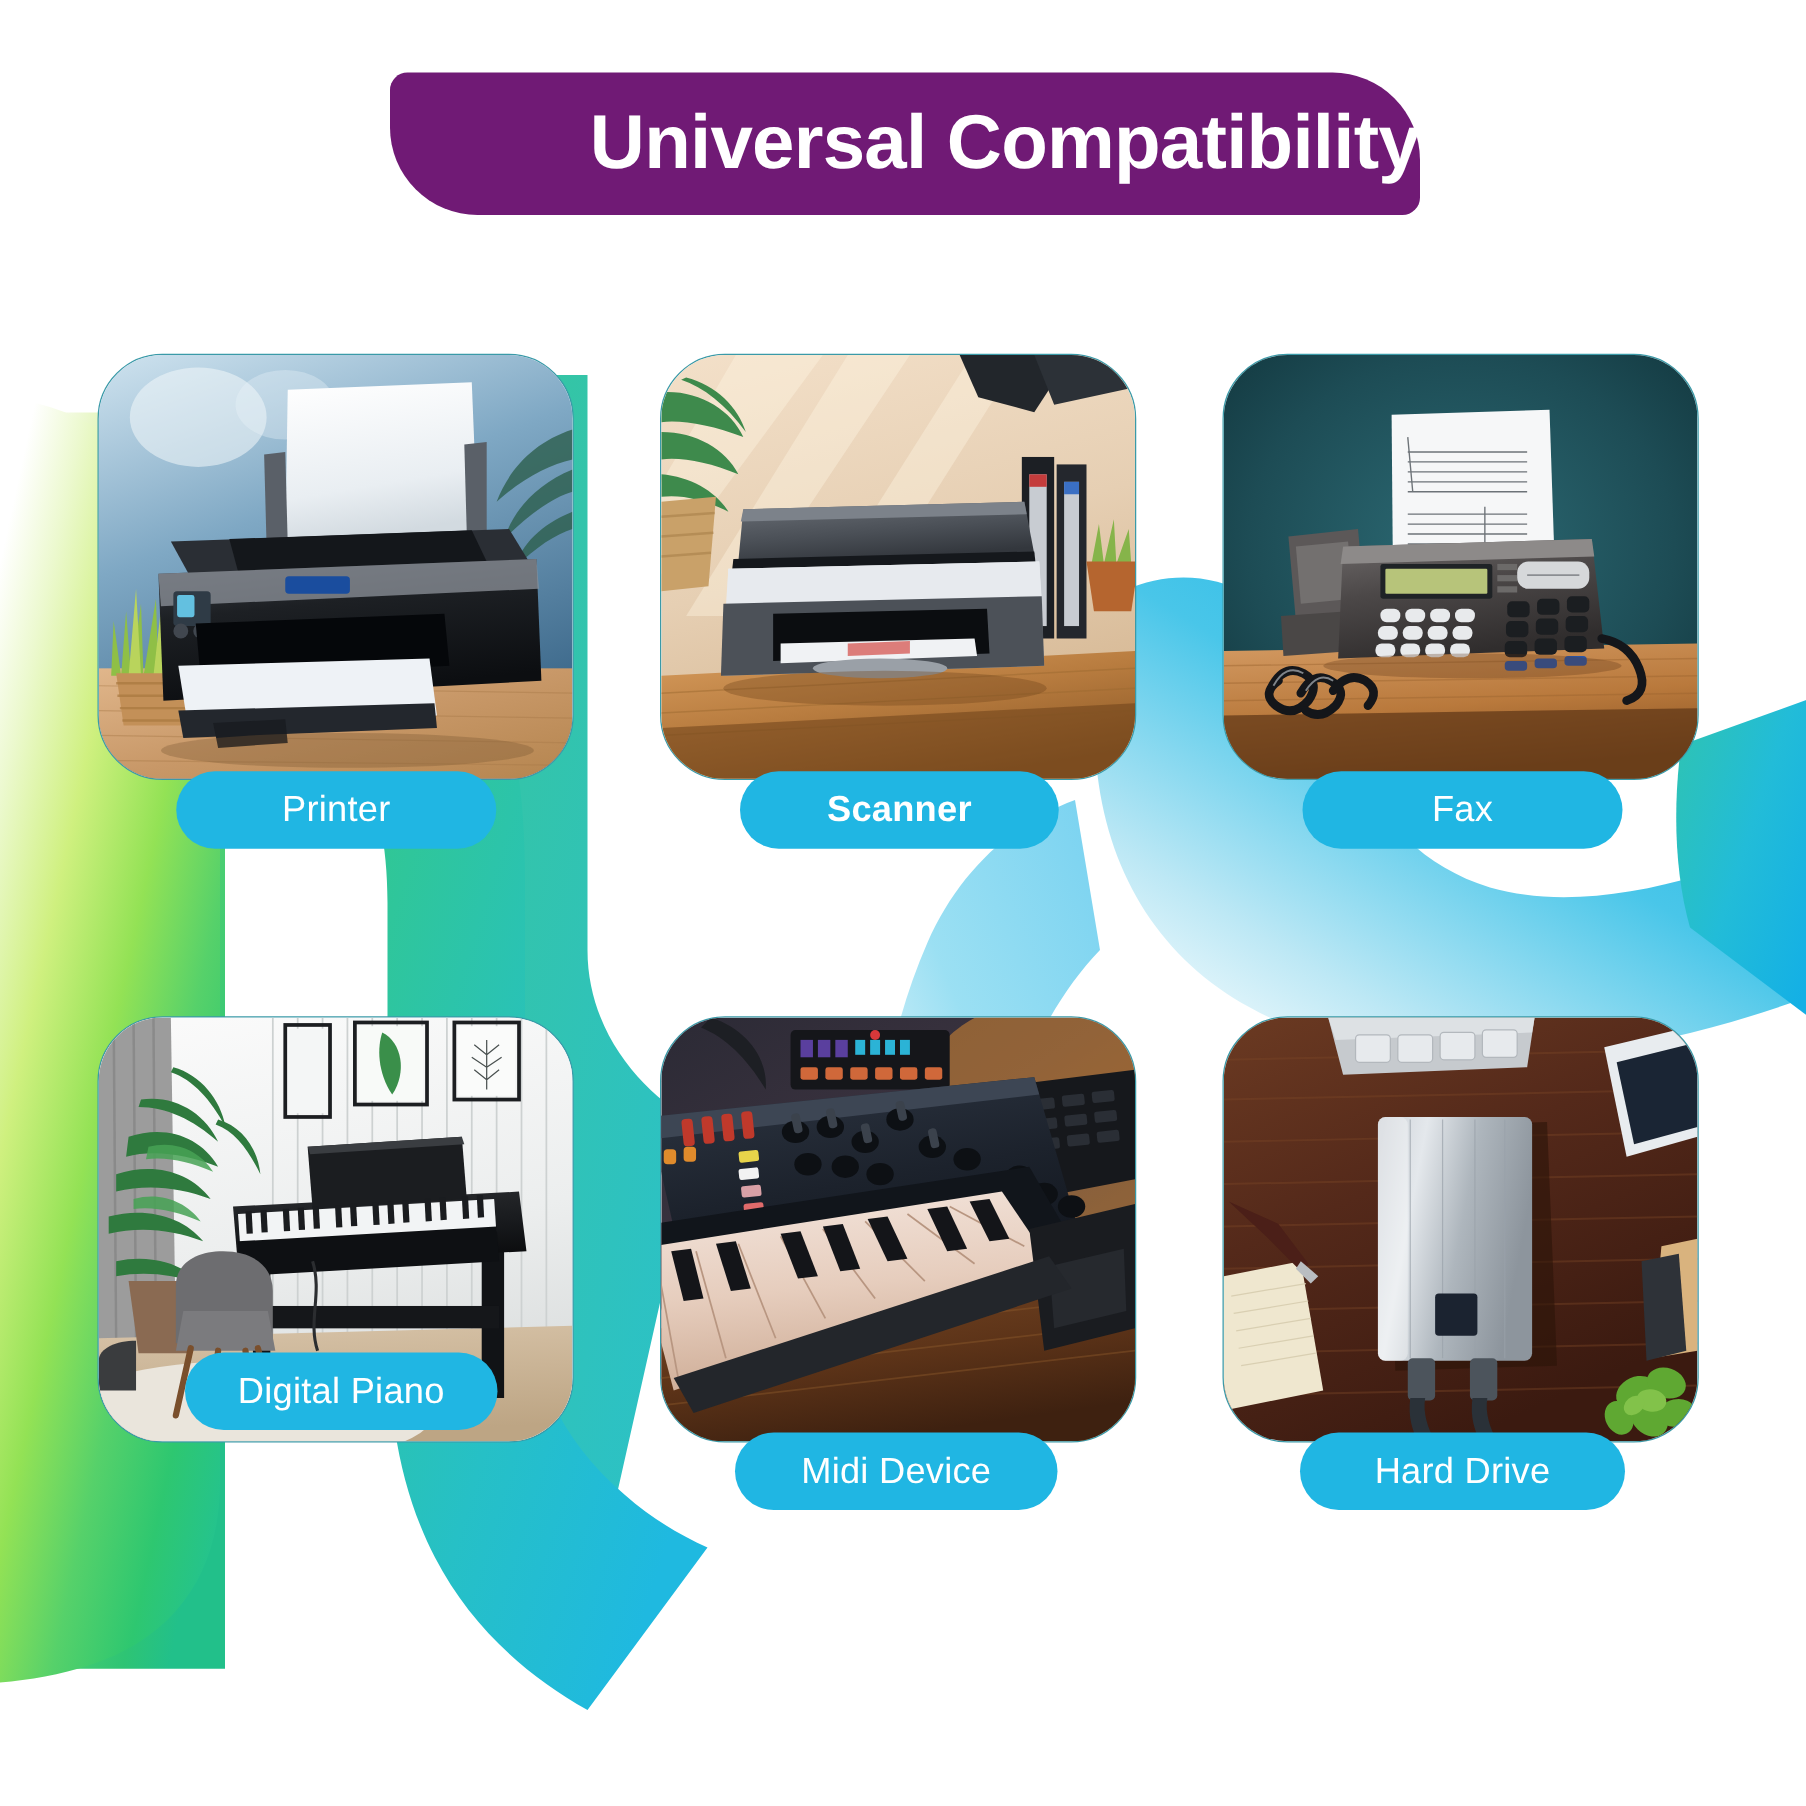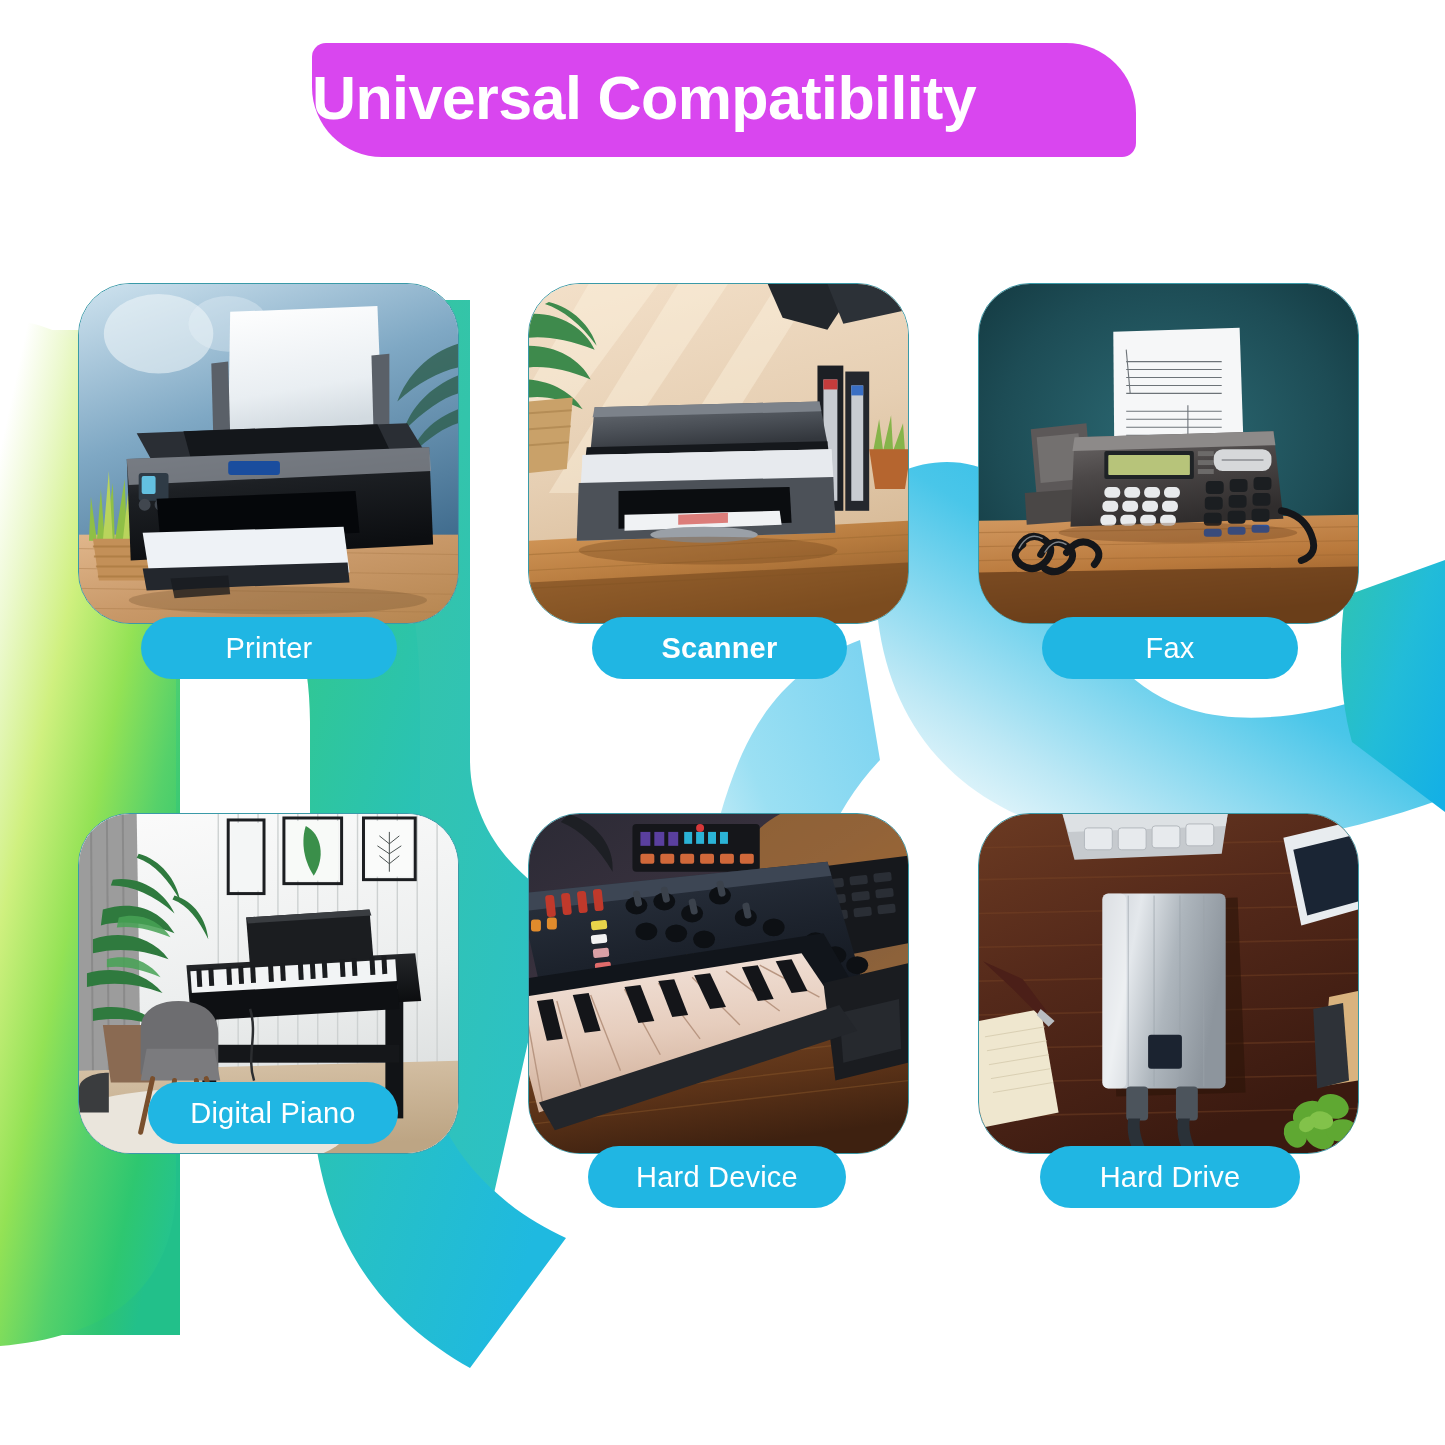--- a/index.html
+++ b/index.html
@@ -13,25 +13,25 @@
   
   #bg-swoosh {
     position:absolute; left:0; top:0;
     width:1445px; height:1445px;
     z-index:0; pointer-events:none;
   }
 
   
   #title-banner {
     position:absolute;
-    left:312px; top:43px;
+    left:312px; top:58px;
     width:824px; height:114px;
-    background:#d946ef;
+    background:#701a75;
     border-radius:14px 70px 14px 70px;
-    display:flex; align-items:center; justify-content:flex-start;
+    display:flex; align-items:center; justify-content:flex-end;
     z-index:5;
   }
   #title-banner .title-text {
     color:#ffffff;
     font-size:61px;
     font-weight:bold;
     letter-spacing:-0.6px;
     line-height:1;
     white-space:nowrap;
     padding-bottom:4px;
@@ -930,21 +930,21 @@
         </g>
 
         <path d="M296,170 L381,150 L381,250 L308,268 Z" fill="#1a1c20"></path>
         <path d="M312,200 L372,186 L374,236 L316,250 Z" fill="#26292e"></path>
 
         <path d="M10,290 L312,192 L330,218 L26,318 Z" fill="#23262b"></path>
       </svg>
     </div>
   </div>
   <div class="pill" id="pill-midi">
-    <span>Hard Device</span>
+    <span>Midi Device</span>
   </div>
 
   <div class="card" id="card-hdd">
     <div class="photo">
       <svg viewBox="0 0 381 341" preserveAspectRatio="xMidYMid slice">
         <defs>
           <linearGradient id="hWood" x1="0" y1="0" x2="0.5" y2="1">
             <stop offset="0%" stop-color="#6b3a22"></stop>
             <stop offset="45%" stop-color="#54291a"></stop>
             <stop offset="100%" stop-color="#3b1a10"></stop>

